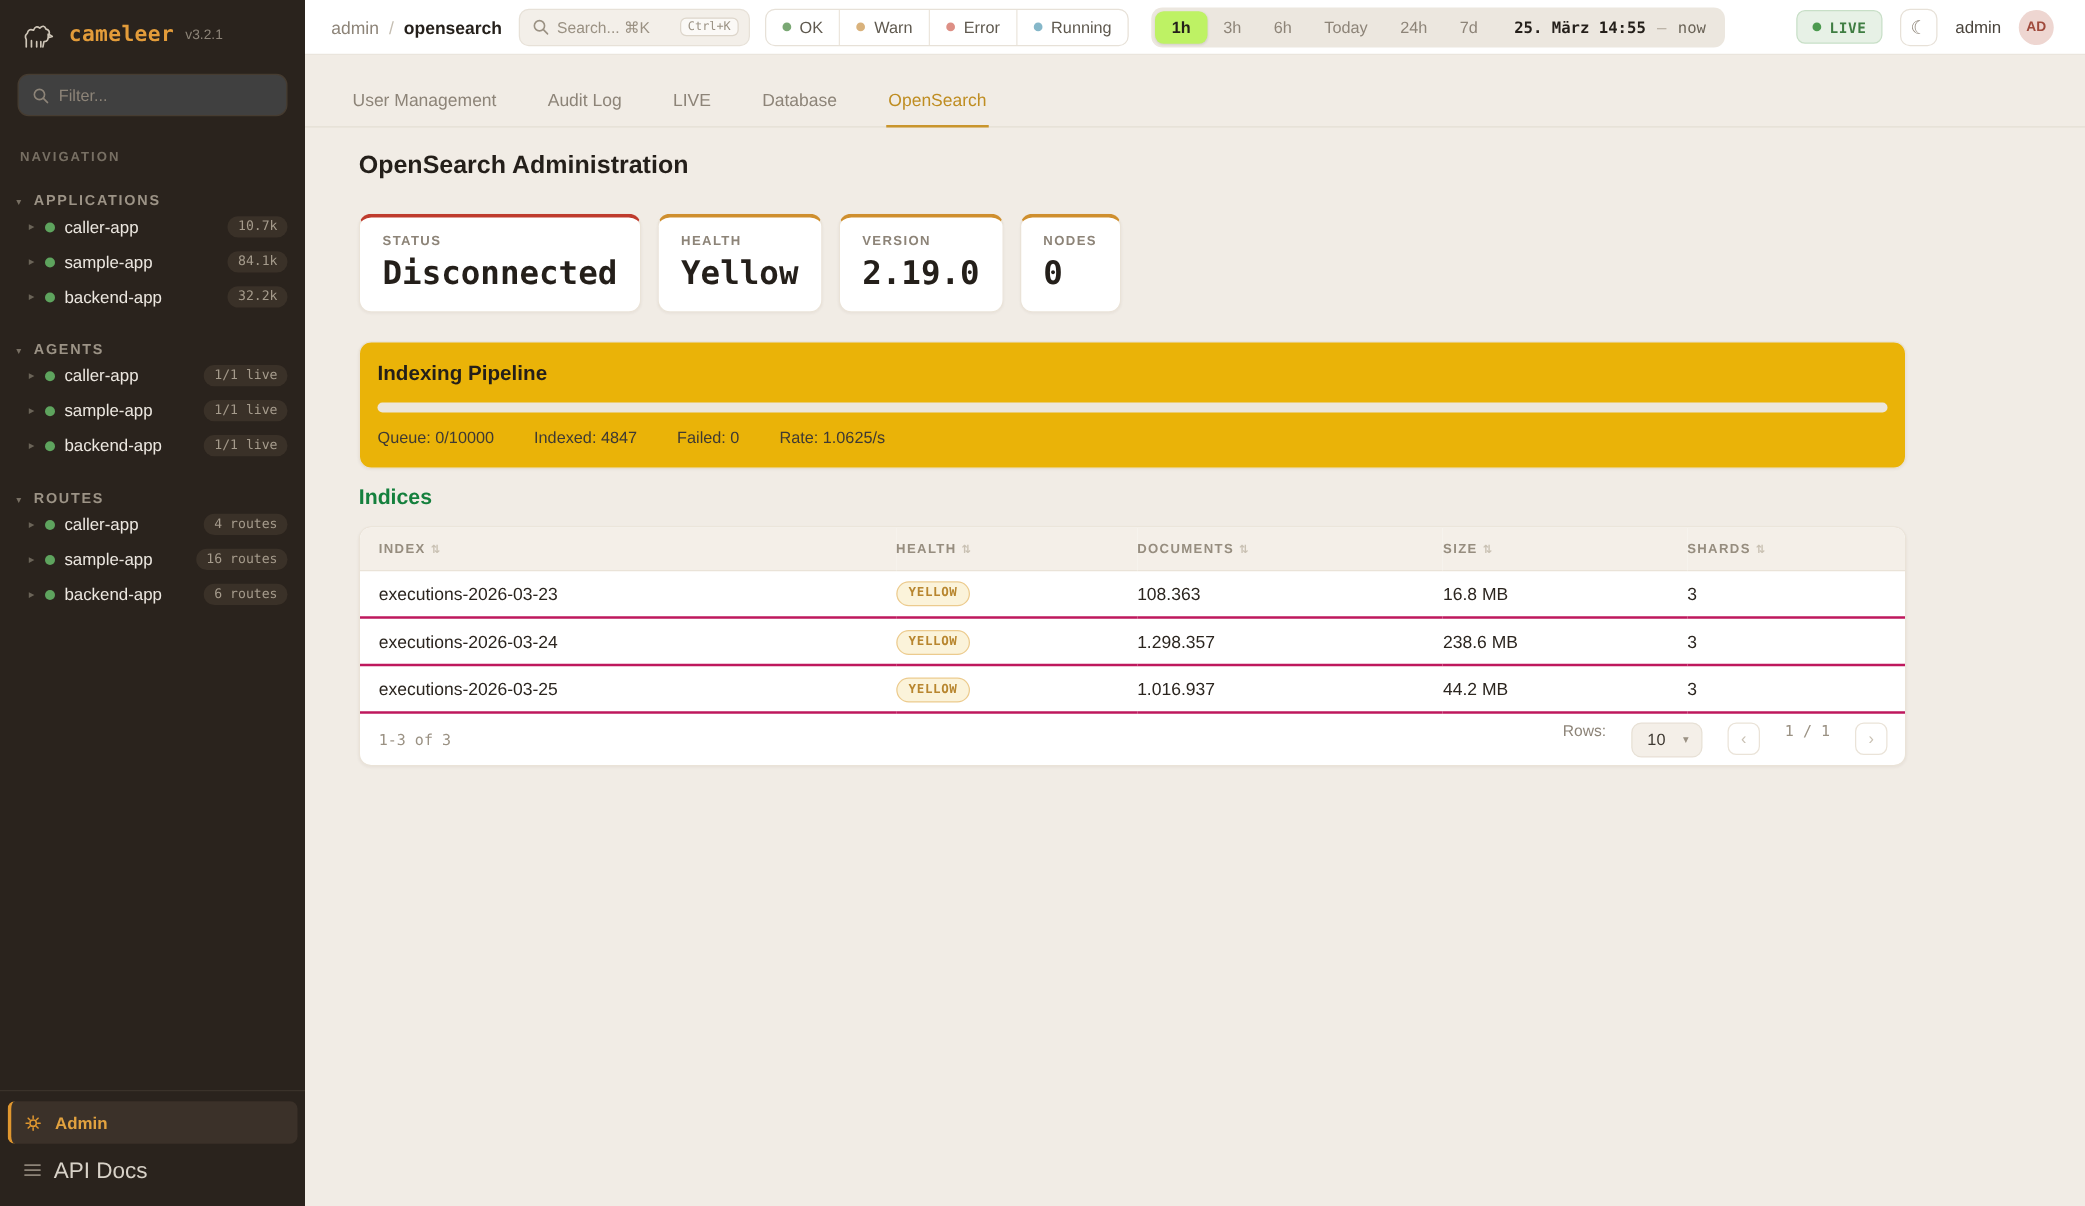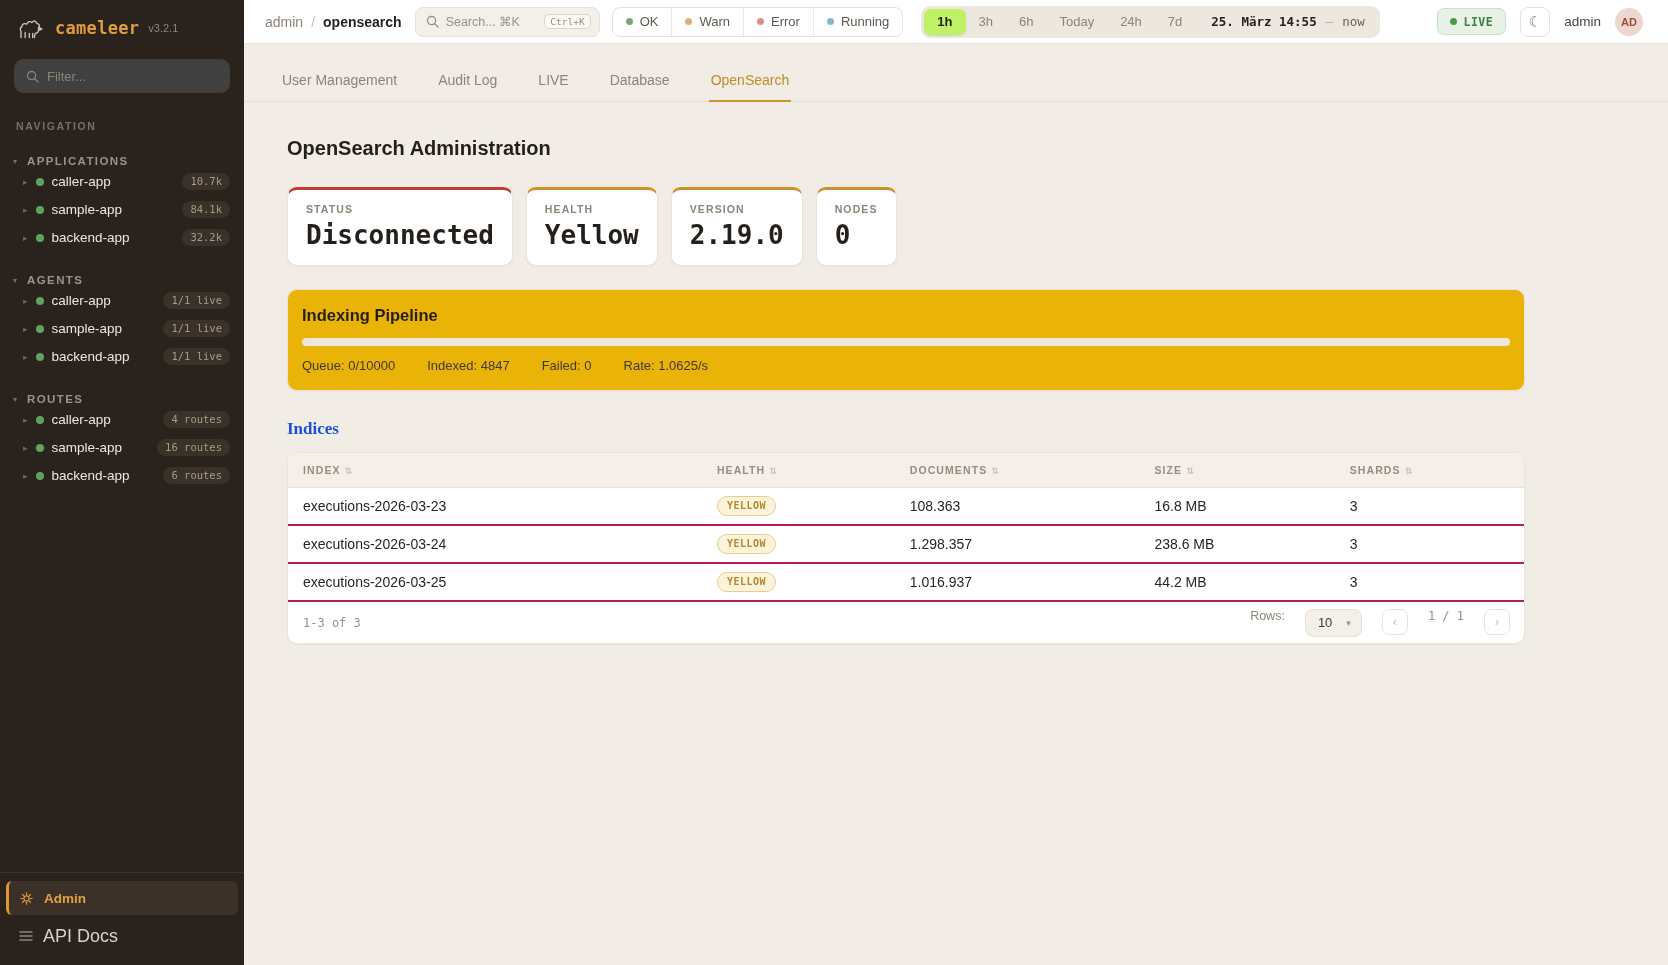--- a/index.html
+++ b/index.html
@@ -58,34 +58,34 @@
   .moon-btn { width:30px; height:30px; border:1px solid #e7e1d8; background:#fff; border-radius:8px; display:flex; align-items:center; justify-content:center; color:#8d8478; font-size:15px; cursor:pointer; font-family:"DejaVu Sans",sans-serif; }
   .user-name { font-size:13.5px; color:#4a443c; }
   .avatar { width:28px; height:28px; border-radius:50%; background:#eed6d1; color:#a04a3c; font-size:11px; font-weight:700; display:flex; align-items:center; justify-content:center; cursor:pointer; }
 
   
   .main { flex:1; background:#f1ece5; overflow:hidden; }
   .tabs-row { display:flex; gap:37px; padding:0 0 0 36px; border-bottom:1px solid #e4ded3; margin-top:19px; }
   .tab { padding:9px 2px 12px 2px; font-size:14px; color:#8d8478; cursor:pointer; border-bottom:2px solid transparent; margin-bottom:-1px; }
   .tab.active { color:#bf8d22; border-bottom-color:#c9952c; }
   .content { margin-left:43px; width:1238px; }
-  .page-title { margin-top:35px; font-size:20px; font-weight:700; color:#241f1a; }
+  .page-title { margin-top:19px; font-size:20px; font-weight:700; color:#241f1a; }
   .cards-row { display:flex; gap:13px; margin-top:27px; }
   .stat-card { background:#fff; border:1px solid #eae3d8; border-top:3px solid #cf8f2e; border-radius:10px; padding:13px 18px 15px 18px; box-shadow:0 1px 2px rgba(40,30,20,.04); }
   .stat-card.red-top { border-top-color:#bf3b2d; }
   .stat-label { font-size:10.5px; font-weight:700; letter-spacing:1.1px; color:#8d8478; }
   .stat-value { margin-top:5px; font-family:"DejaVu Sans Mono",monospace; font-size:26px; font-weight:600; color:#241f1a; }
 
   .pipeline-card { margin-top:23px; background:#eab308; border:1px solid #eae3d8; border-radius:10px; padding:16px 14px 17px 14px; box-shadow:0 1px 2px rgba(40,30,20,.04); }
   .pipeline-title { font-size:16.5px; font-weight:700; color:#241f1a; }
   .progress-track { margin-top:13px; height:8px; background:#ece6dc; border-radius:999px; overflow:hidden; }
   .progress-fill { height:100%; width:0%; background:#c9952c; border-radius:999px; }
   .pipeline-stats { margin-top:12px; display:flex; gap:32px; font-size:13px; color:#3f3a33; }
 
-  .section-title { margin-top:28px; font-size:17px; font-weight:700; color:#1d4ed8;font-family:Liberation Serif, serif; }
+  .section-title { margin-top:13px; font-size:17px; font-weight:700; color:#15803d; }
   .table-card { margin-top:13px; background:#fff; border:1px solid #eae3d8; border-radius:10px; overflow:hidden; box-shadow:0 1px 2px rgba(40,30,20,.04); }
   table { width:100%; border-collapse:collapse; table-layout:fixed; }
   col.c1{width:34.7%} col.c2{width:15.6%} col.c3{width:19.8%} col.c4{width:15.8%} col.c5{width:14.1%}
   thead th { background:#f4efe8; height:34px; text-align:left; font-size:10.5px; font-weight:700; letter-spacing:1.1px; color:#968d7f; border-bottom:1px solid #eae3d8; cursor:pointer; }
   th .sort-glyph { font-family:"DejaVu Sans",sans-serif; font-size:9px; color:#c9c1b3; margin-left:4px; }
   th:first-child, td:first-child { padding-left:15px; }
   tbody td { height:38px; font-size:14px; color:#2b251f; border-bottom:2px solid #be185d; }
   .badge-yellow { display:inline-block; background:#fbf3da; border:1px solid #eccb8e; color:#b8862f; font-family:"DejaVu Sans Mono",monospace; font-size:10px; font-weight:700; letter-spacing:.5px; padding:3px 9px 4px 9px; border-radius:999px; }
   .table-footer { height:41px; display:flex; align-items:center; padding:0 14px 0 15px; }
   .range-text { font-family:"DejaVu Sans Mono",monospace; font-size:12px; color:#9a9183; }

